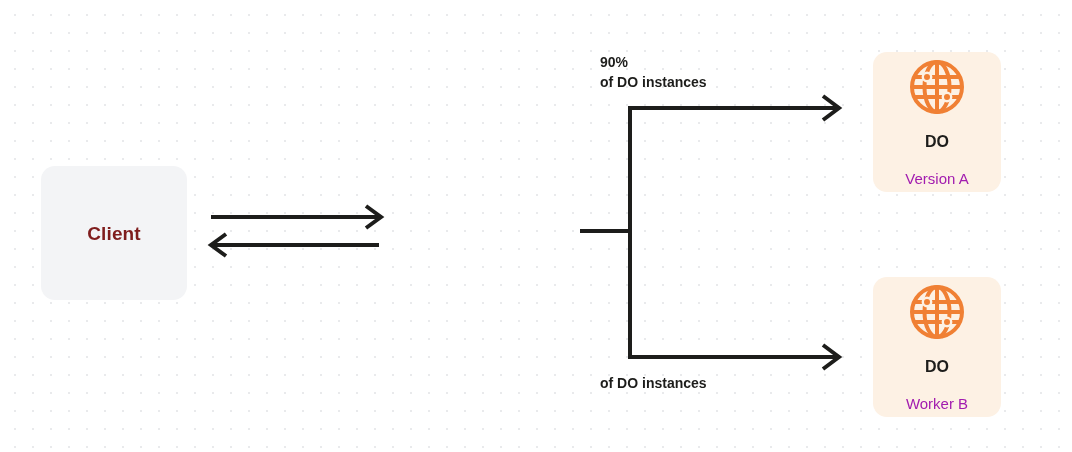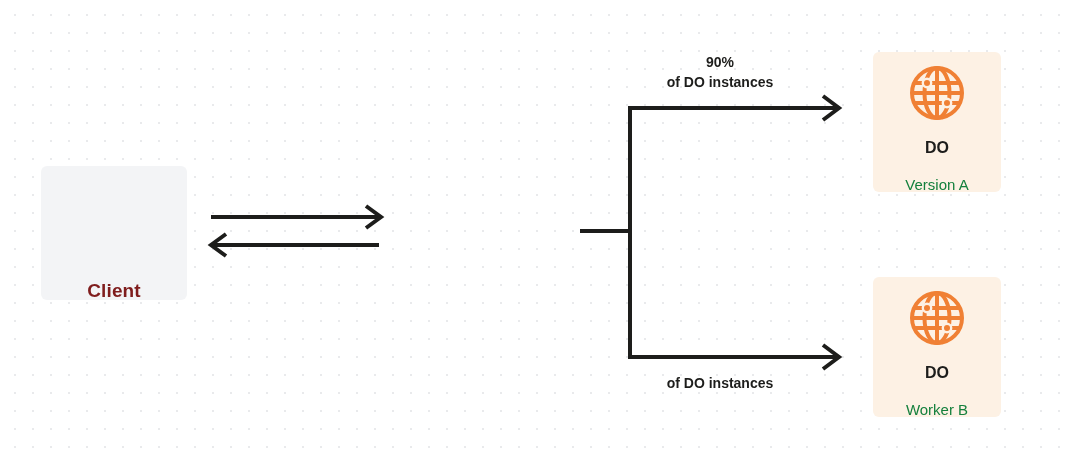--- a/index.html
+++ b/index.html
@@ -21,22 +21,22 @@
     background-position: 6px 6px;
   }
 
   
   .node {
     position: absolute;
     box-sizing: border-box;
     display: flex;
     flex-direction: column;
     align-items: center;
-    justify-content: flex-end;
-    border-radius: 6px;
+    justify-content: center;
+    border-radius: 14px;
   }
   .node-client {
     left: 41px;
     top: 166px;
     width: 146px;
     height: 134px;
     background: #f3f4f6;
   }
   .node-worker {
     left: 407px;
@@ -69,21 +69,21 @@
   }
   .node-title-sm {
     font-size: 16px;
     font-weight: bold;
     color: #1d1d1b;
     line-height: 1;
   }
   .node-sub {
     font-size: 15px;
     font-weight: normal;
-    color: #15803d;
+    color: #a21caf;
     line-height: 1;
     margin-top: 21px;
   }
 
   .icon-worker {
     width: 62px;
     height: 62px;
     margin-bottom: 14px;
   }
   .icon-globe {
@@ -98,21 +98,21 @@
     left: 0;
     top: 0;
     width: 1072px;
     height: 452px;
     pointer-events: none;
   }
 
   
   .edge-label {
     position: absolute;
-    text-align: center;
+    text-align: left;
     font-size: 14px;
     font-weight: bold;
     color: #1d1d1b;
     line-height: 1.45;
     white-space: nowrap;
   }
   .edge-label-top {
     left: 600px;
     top: 52px;
     width: 240px;

